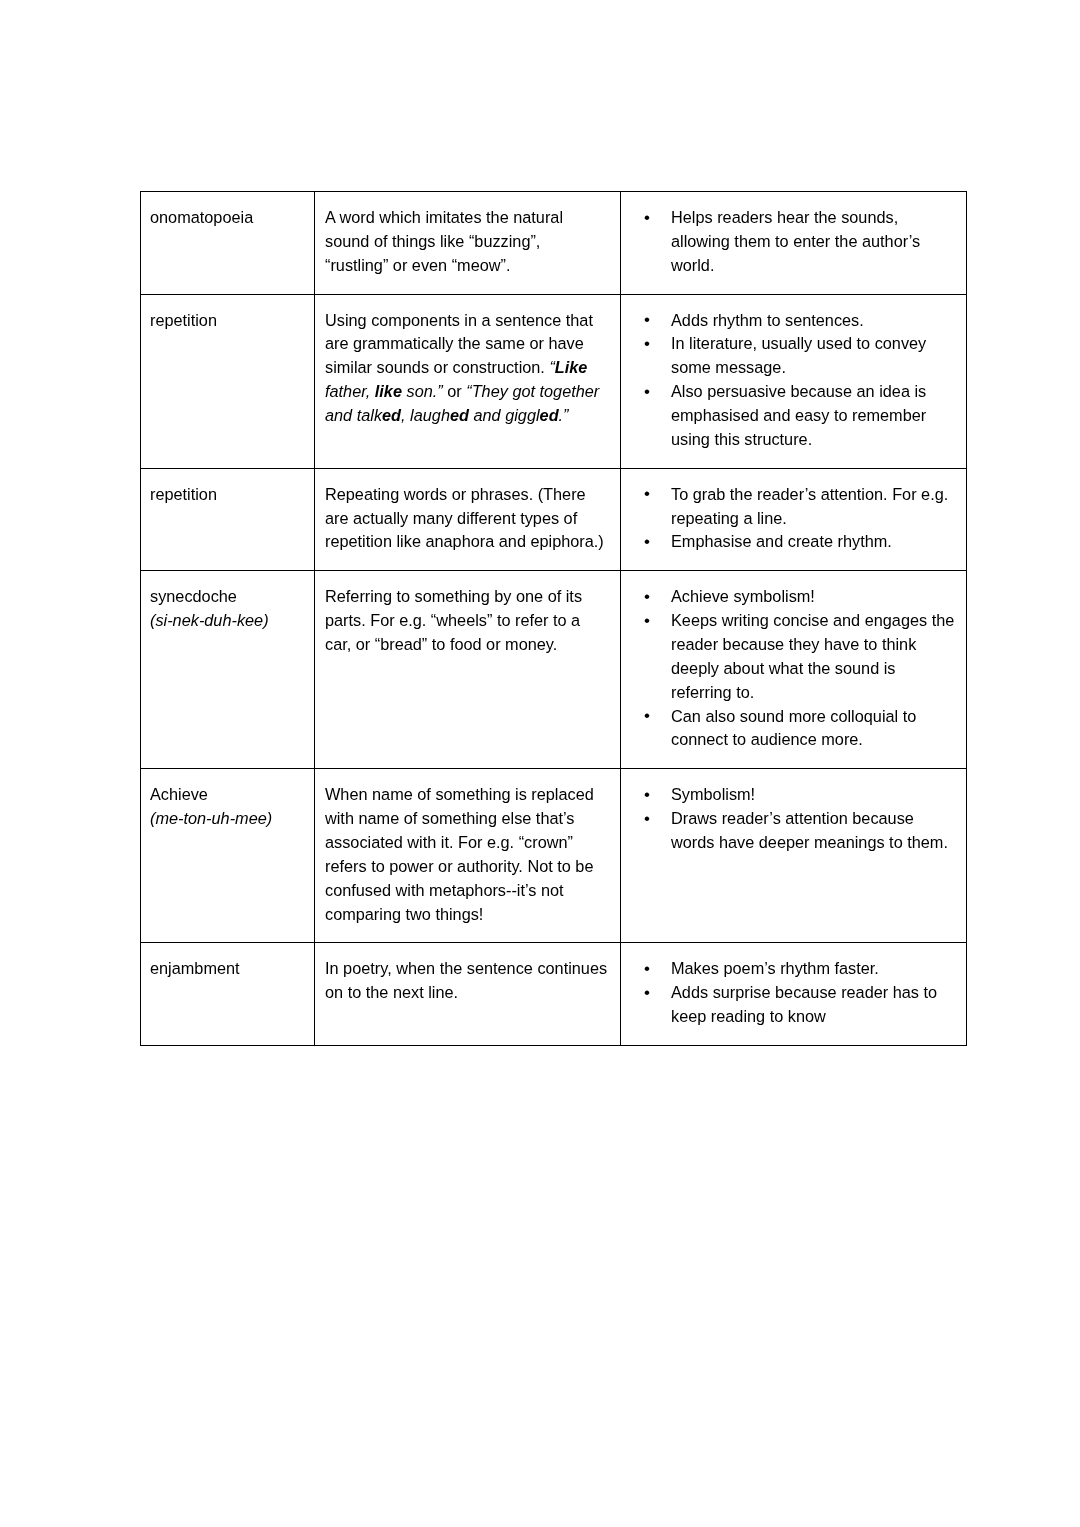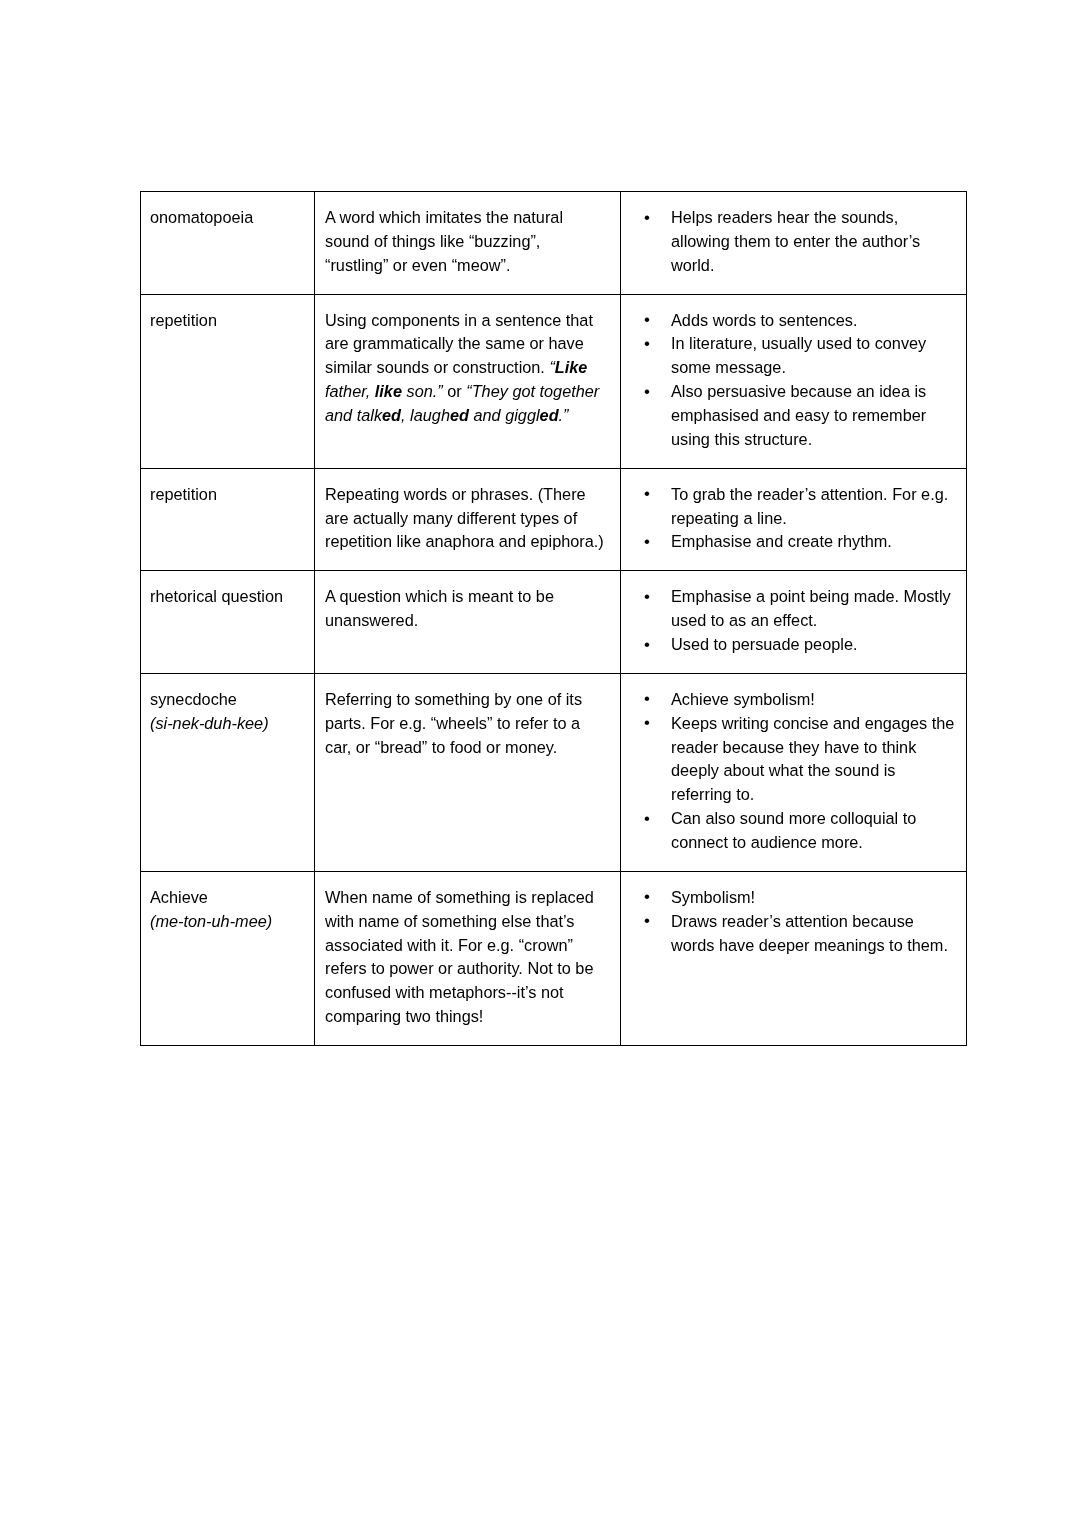--- a/index.html
+++ b/index.html
@@ -104,47 +104,35 @@
             </ul>
           </td>
         </tr>
         <tr>
           <td class="term">
             <span class="term-name">repetition</span>
           </td>
           <td class="def">Using components in a sentence that are grammatically the same or have similar sounds or construction. <i>“<b>Like</b> father, <b>like</b> son.”</i> or <i>“They got together and talk<b>ed</b>, laugh<b>ed</b> and giggl<b>ed</b>.”</i></td>
           <td class="eff">
             <ul class="bullets">
-              <li>Adds words to sentences.</li>
+              <li>Adds rhythm to sentences.</li>
               <li>In literature, usually used to convey some message.</li>
               <li>Also persuasive because an idea is emphasised and easy to remember using this structure.</li>
             </ul>
           </td>
         </tr>
         <tr>
           <td class="term">
             <span class="term-name">repetition</span>
           </td>
           <td class="def">Repeating words or phrases. (There are actually many different types of repetition like anaphora and epiphora.)</td>
           <td class="eff">
             <ul class="bullets">
               <li>To grab the reader’s attention. For e.g. repeating a line.</li>
               <li>Emphasise and create rhythm.</li>
-            </ul>
-          </td>
-        </tr>
-        <tr>
-          <td class="term">
-            <span class="term-name">rhetorical question</span>
-          </td>
-          <td class="def">A question which is meant to be unanswered.</td>
-          <td class="eff">
-            <ul class="bullets">
-              <li>Emphasise a point being made. Mostly used to as an effect.</li>
-              <li>Used to persuade people.</li>
             </ul>
           </td>
         </tr>
         <tr>
           <td class="term">
             <span class="term-name">synecdoche</span>
             <span class="term-pron">(si-<b>nek</b>-duh-kee)</span>
           </td>
           <td class="def">Referring to something by one of its parts. For e.g. “wheels” to refer to a car, or “bread” to food or money.</td>
           <td class="eff">
@@ -161,15 +149,27 @@
             <span class="term-pron">(me-<b>ton</b>-uh-mee)</span>
           </td>
           <td class="def">When name of something is replaced with name of something else that’s associated with it. For e.g. “crown” refers to power or authority. Not to be confused with metaphors--it’s not comparing two things!</td>
           <td class="eff">
             <ul class="bullets">
               <li>Symbolism!</li>
               <li>Draws reader’s attention because words have deeper meanings to them.</li>
             </ul>
           </td>
         </tr>
+        <tr>
+          <td class="term">
+            <span class="term-name">enjambment</span>
+          </td>
+          <td class="def">In poetry, when the sentence continues on to the next line.</td>
+          <td class="eff">
+            <ul class="bullets">
+              <li>Makes poem’s rhythm faster.</li>
+              <li>Adds surprise because reader has to keep reading to know</li>
+            </ul>
+          </td>
+        </tr>
       </tbody>
   </table>
 </div>
 
 </body></html>

